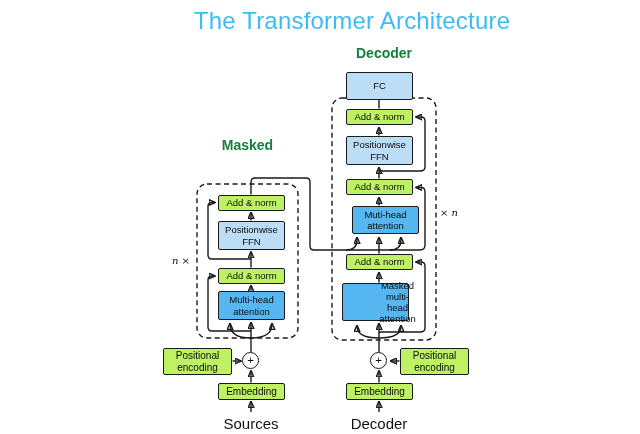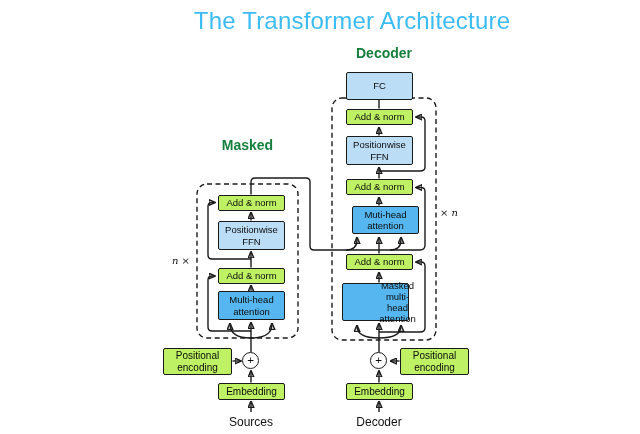--- a/index.html
+++ b/index.html
@@ -6,21 +6,21 @@
   .canvas{position:relative;width:640px;height:434px;background:#ffffff;
           font-family:"Liberation Sans",sans-serif;overflow:hidden;color:#111;}
   .title{position:absolute;top:7px;left:0;width:100%;text-align:center;
          font-size:24px;font-weight:400;color:#3BBCF5;letter-spacing:.2px;padding-left:32px;}
   .hdr{position:absolute;font-size:14px;font-weight:bold;color:#15803d;text-align:center;}
   .box{position:absolute;box-sizing:border-box;border:1.4px solid #1a1a1a;background:#bef264;
        display:flex;flex-direction:column;align-items:center;justify-content:center;
        text-align:center;font-size:9.5px;line-height:1.18;border-radius:2px;color:#0b0b0b;}
   .fill-light{background:#BCDDF6;}
   .fill-bright{background:#55B6F0;}
-  .io-label{position:absolute;font-size:12px;text-align:center;color:#111;}
+  .io-label{position:absolute;font-size:15px;text-align:center;color:#111;}
   .rep{position:absolute;font-size:10px;font-style:italic;
        font-family:"DejaVu Serif",serif;color:#111;}
   .plus-circle{position:absolute;width:17px;height:17px;box-sizing:border-box;
        border:1.4px solid #1a1a1a;border-radius:50%;background:#fff;display:flex;
        align-items:center;justify-content:center;font-size:11.5px;line-height:1;color:#111;}
   svg.wires{position:absolute;left:0;top:0;}
   svg.wires path,svg.wires rect{fill:none;stroke:#1a1a1a;stroke-width:1.4;}
 </style>
 </head>
 <body>

